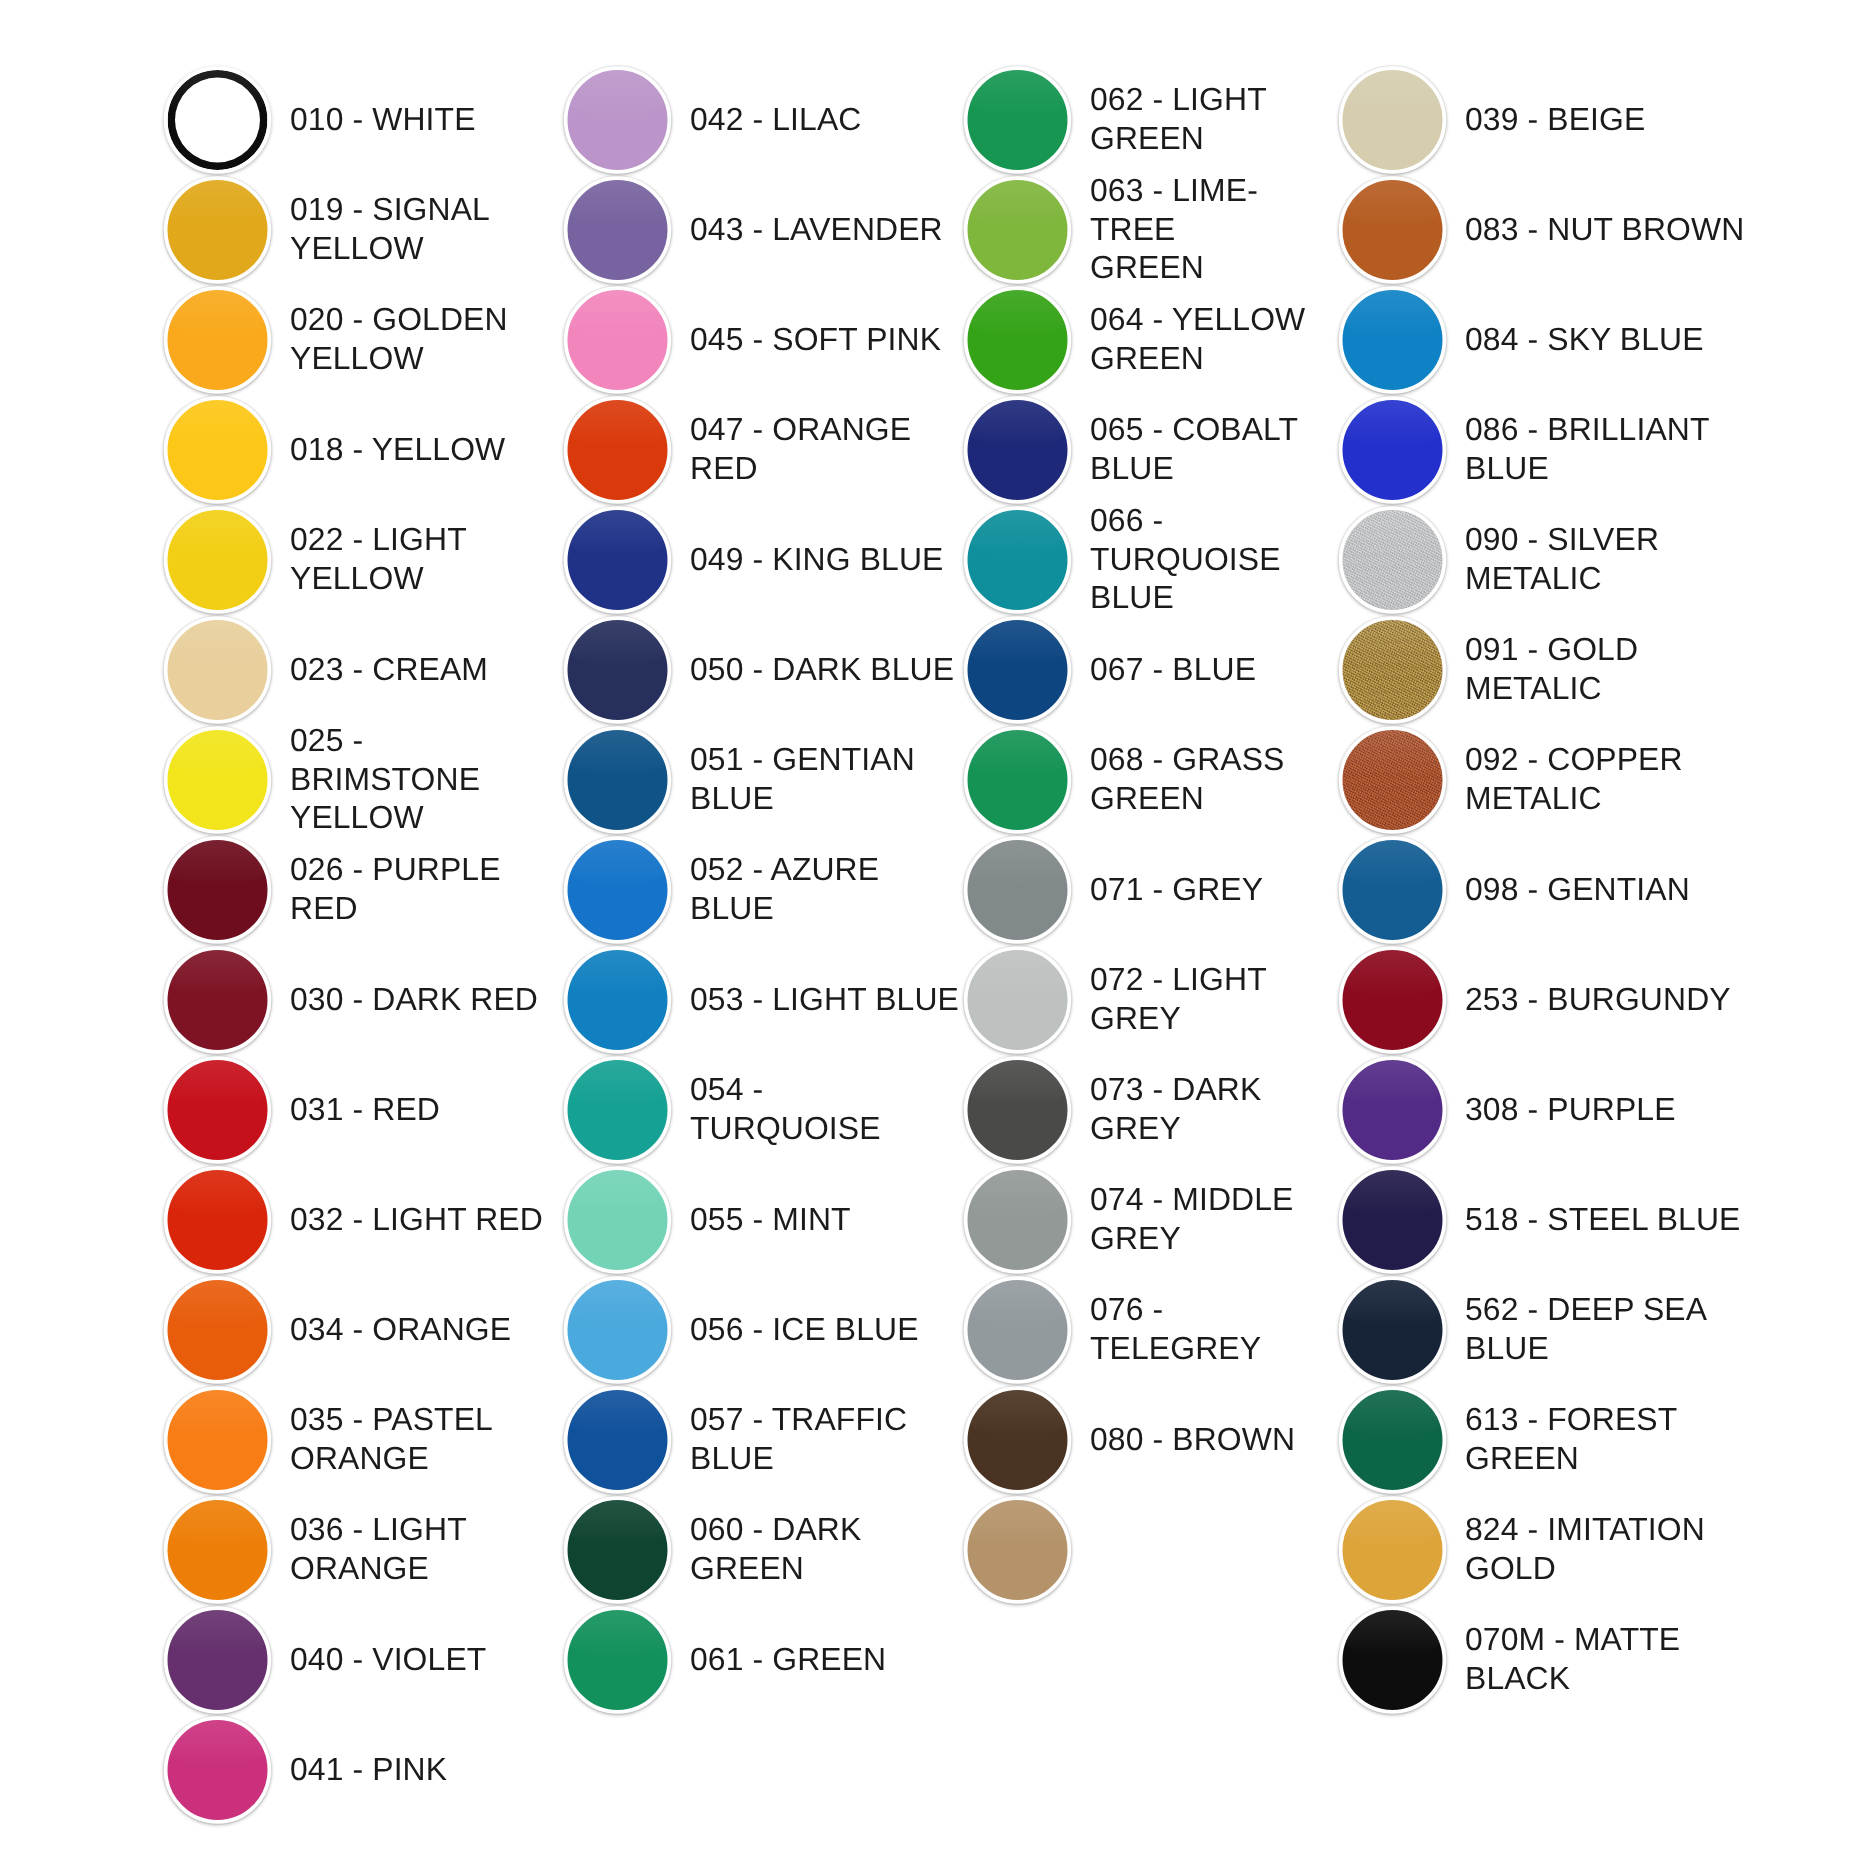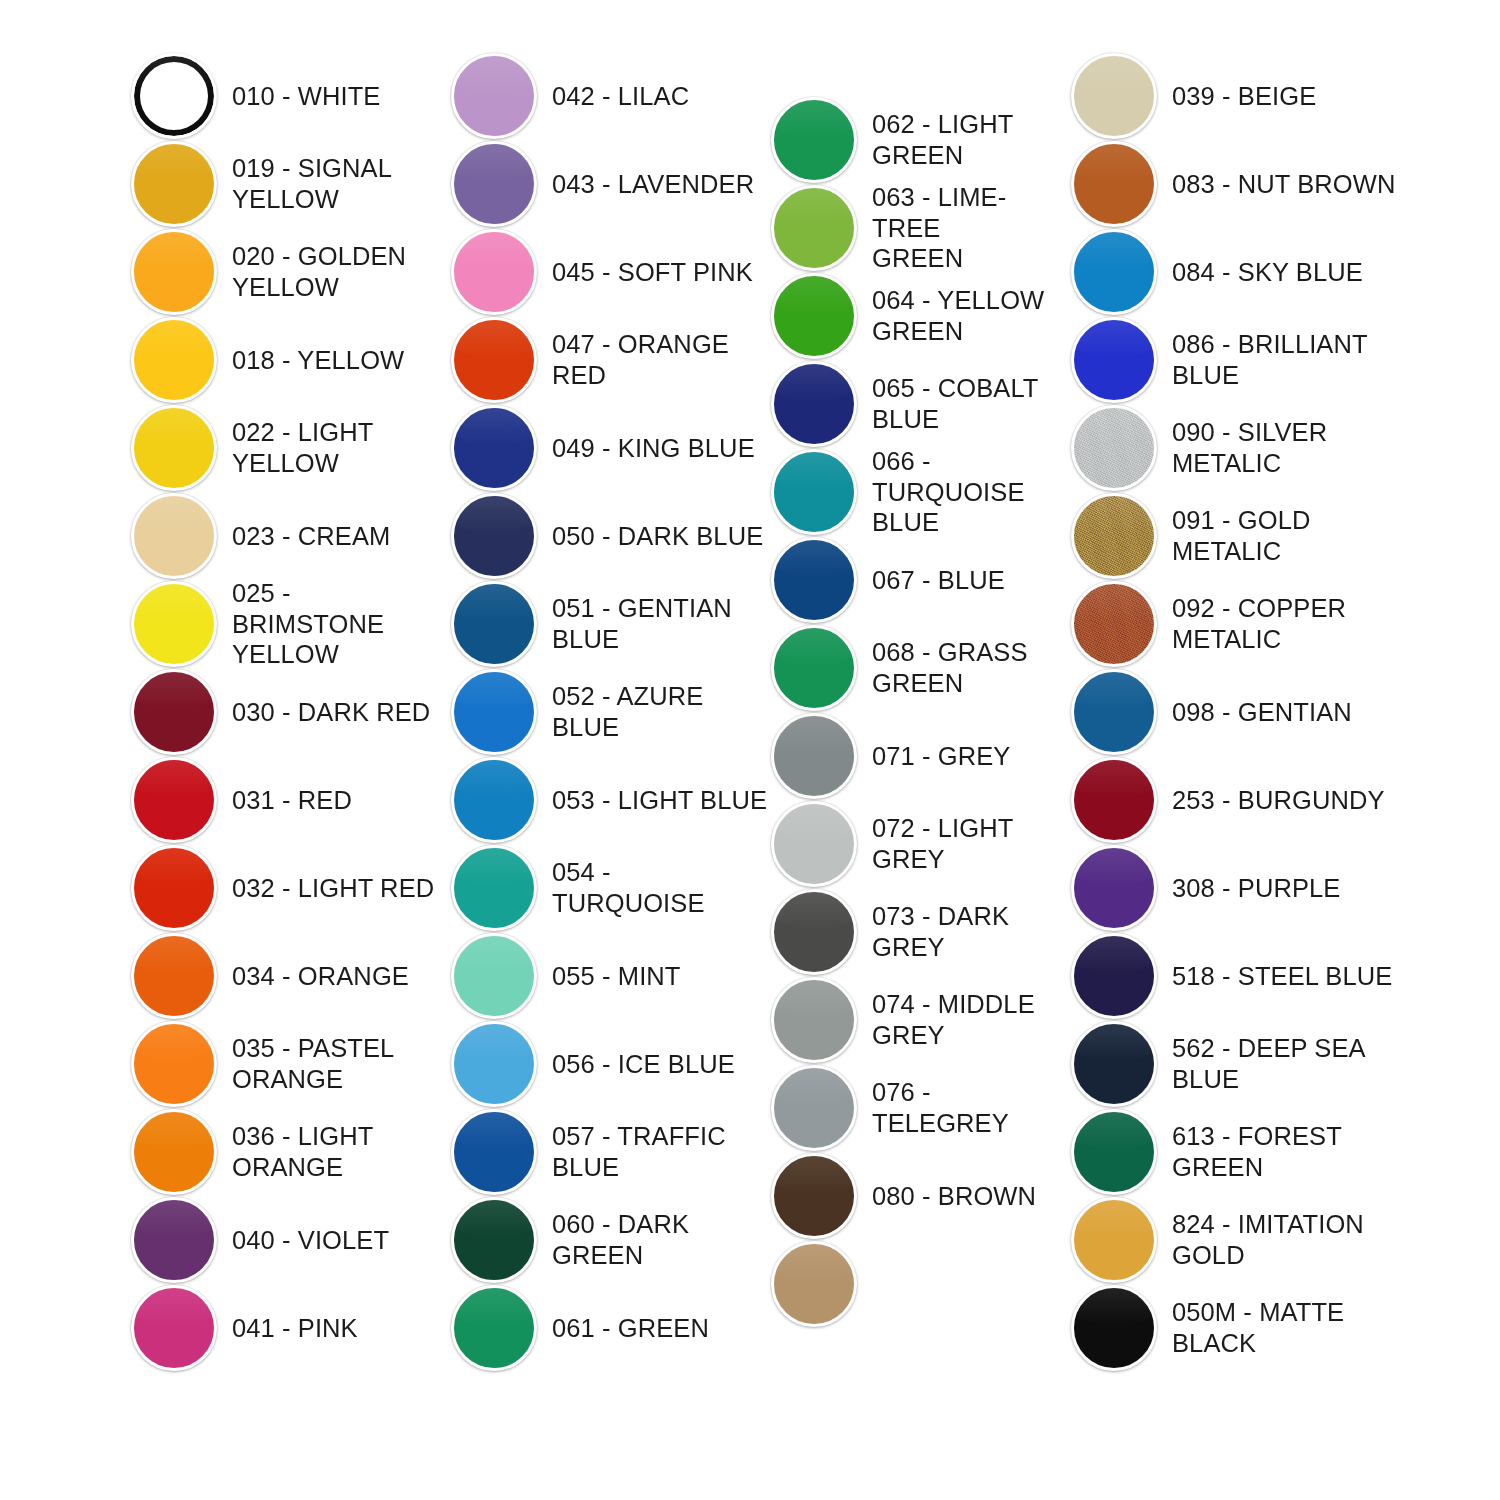--- a/index.html
+++ b/index.html
@@ -18,21 +18,21 @@
   #chart {
     position: relative;
     width: 1500px;
     height: 1500px;
     box-sizing: border-box;
   }
 
   .columns {
     display: flex;
     flex-direction: row;
-    align-items: center;
+    align-items: flex-start;
     padding-top: 52px;
     padding-left: 128px;
     box-sizing: border-box;
   }
 
   .column {
     display: flex;
     flex-direction: column;
     flex: 0 0 auto;
   }
@@ -158,20 +158,26 @@
         </div>
         <div class="swatch-row">
           <div class="dot-wrap">
             <div class="dot" title="BRIMSTONE YELLOW" style="background-color: rgb(242, 229, 27);"></div>
           </div>
           <div class="label">025 - BRIMSTONE
 YELLOW</div>
         </div>
         <div class="swatch-row">
           <div class="dot-wrap">
+            <div class="dot" title="PURPLE RED" style="background-color: rgb(109, 13, 29);"></div>
+          </div>
+          <div class="label">026 - PURPLE RED</div>
+        </div>
+        <div class="swatch-row">
+          <div class="dot-wrap">
             <div class="dot" title="DARK RED" style="background-color: rgb(125, 19, 37);"></div>
           </div>
           <div class="label">030 - DARK RED</div>
         </div>
         <div class="swatch-row">
           <div class="dot-wrap">
             <div class="dot" title="RED" style="background-color: rgb(198, 16, 27);"></div>
           </div>
           <div class="label">031 - RED</div>
         </div>
@@ -490,18 +496,18 @@
           <div class="dot-wrap">
             <div class="dot" title="IMITATION GOLD" style="background-color: rgb(221, 164, 58);"></div>
           </div>
           <div class="label">824 - IMITATION
 GOLD</div>
         </div>
         <div class="swatch-row">
           <div class="dot-wrap">
             <div class="dot" title="MATTE BLACK" style="background-color: rgb(13, 13, 13);"></div>
           </div>
-          <div class="label">050M - MATTE
+          <div class="label">070M - MATTE
 BLACK</div>
         </div>
       </div>
     </div>
 </div>
 
 </body></html>

